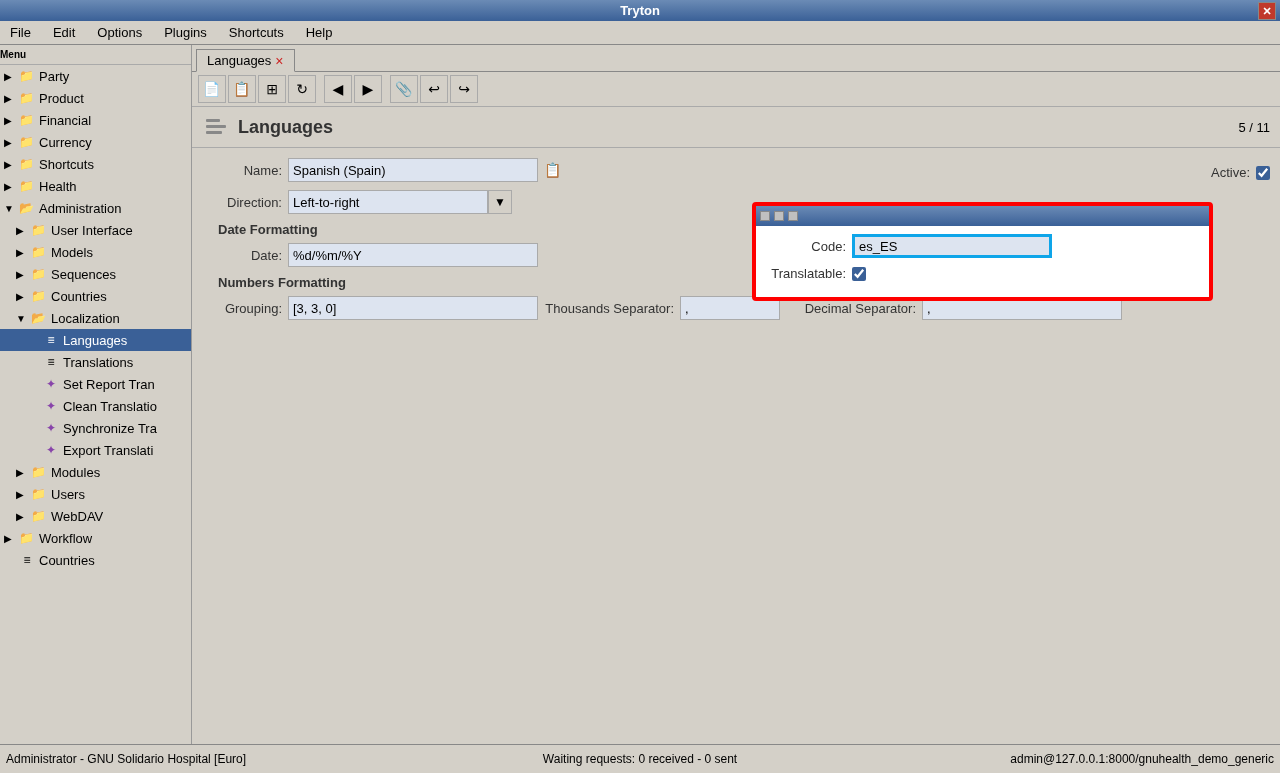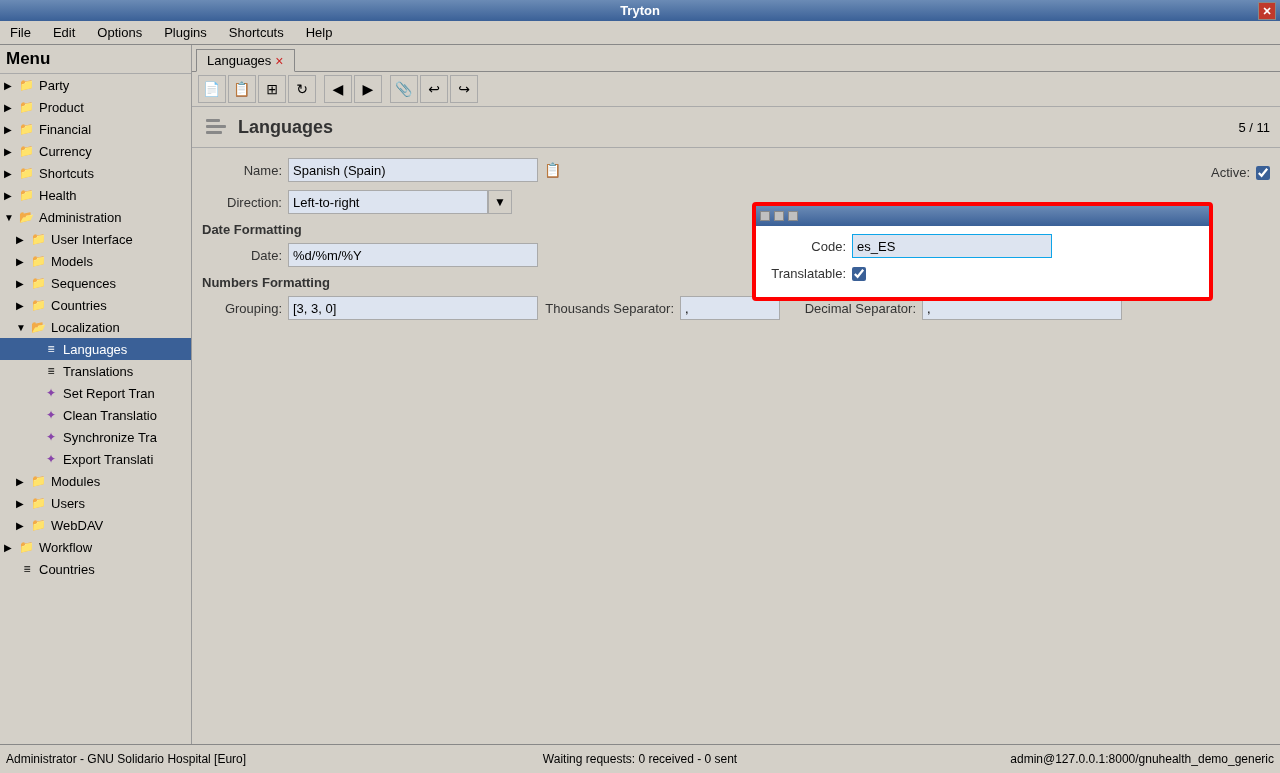--- a/index.html
+++ b/index.html
@@ -53,23 +53,23 @@
 
     
     #sidebar {
       width: 192px;
       background: #d4d0c8;
       border-right: 1px solid #999;
       overflow-y: auto;
       flex-shrink: 0;
     }
     #sidebar-header {
-      padding: 4px 6px;
+      padding: 4px 0;
       font-weight: bold;
-      font-size: 17px;
+      font-size: 10px;
       background: #d4d0c8;
       border-bottom: 1px solid #aaa;
     }
     .tree-item {
       display: flex;
       align-items: center;
       padding: 2px 4px;
       cursor: pointer;
       white-space: nowrap;
       overflow: hidden;
@@ -223,21 +223,21 @@
       cursor: pointer;
       display: flex;
       align-items: center;
       justify-content: center;
       font-size: 12px;
     }
     .section-title {
       font-size: 13px;
       font-weight: bold;
       color: #333;
-      margin: 8px 0 6px 0;
+      margin: 8px 0 6px 16px;
     }
 
     
     #red-popup {
       position: absolute;
       top: 157px;
       left: 560px;
       width: 461px;
       background: white;
       border: 4px solid red;
@@ -268,21 +268,21 @@
       gap: 6px;
     }
     .popup-label {
       font-size: 13px;
       color: #333;
       min-width: 80px;
       text-align: right;
     }
     .popup-input {
       background: #dde4f0;
-      border: 1px solid #0ea5e9;
+      border: 3px solid #0ea5e9;
       padding: 2px 4px;
       font-size: 13px;
       height: 24px;
       width: 200px;
     }
 
     
     .form-checkbox {
       width: 14px;
       height: 14px;

